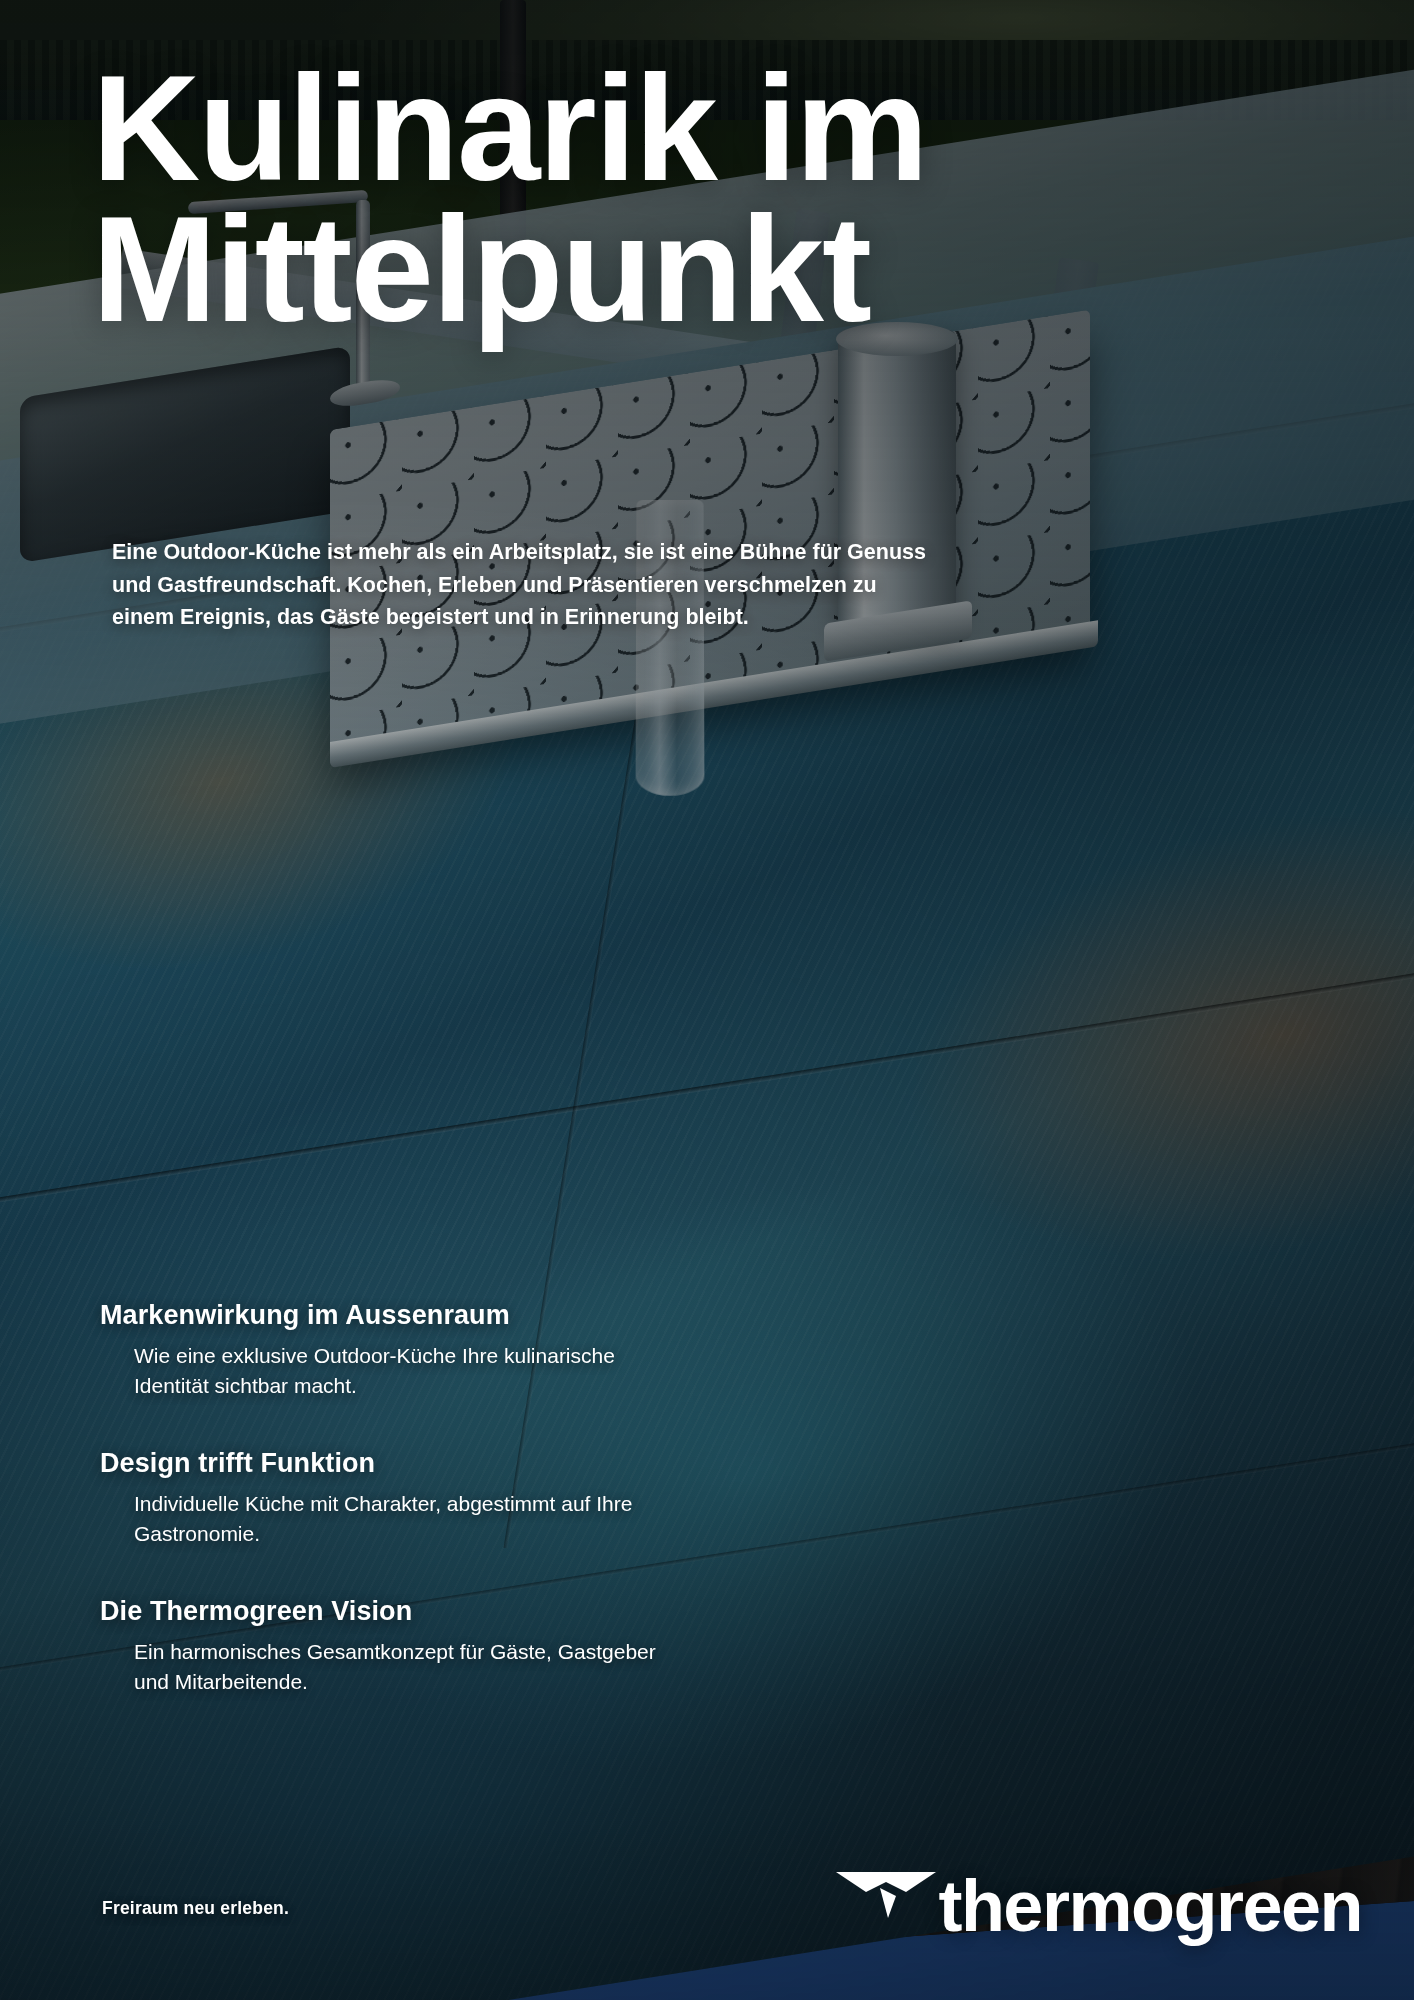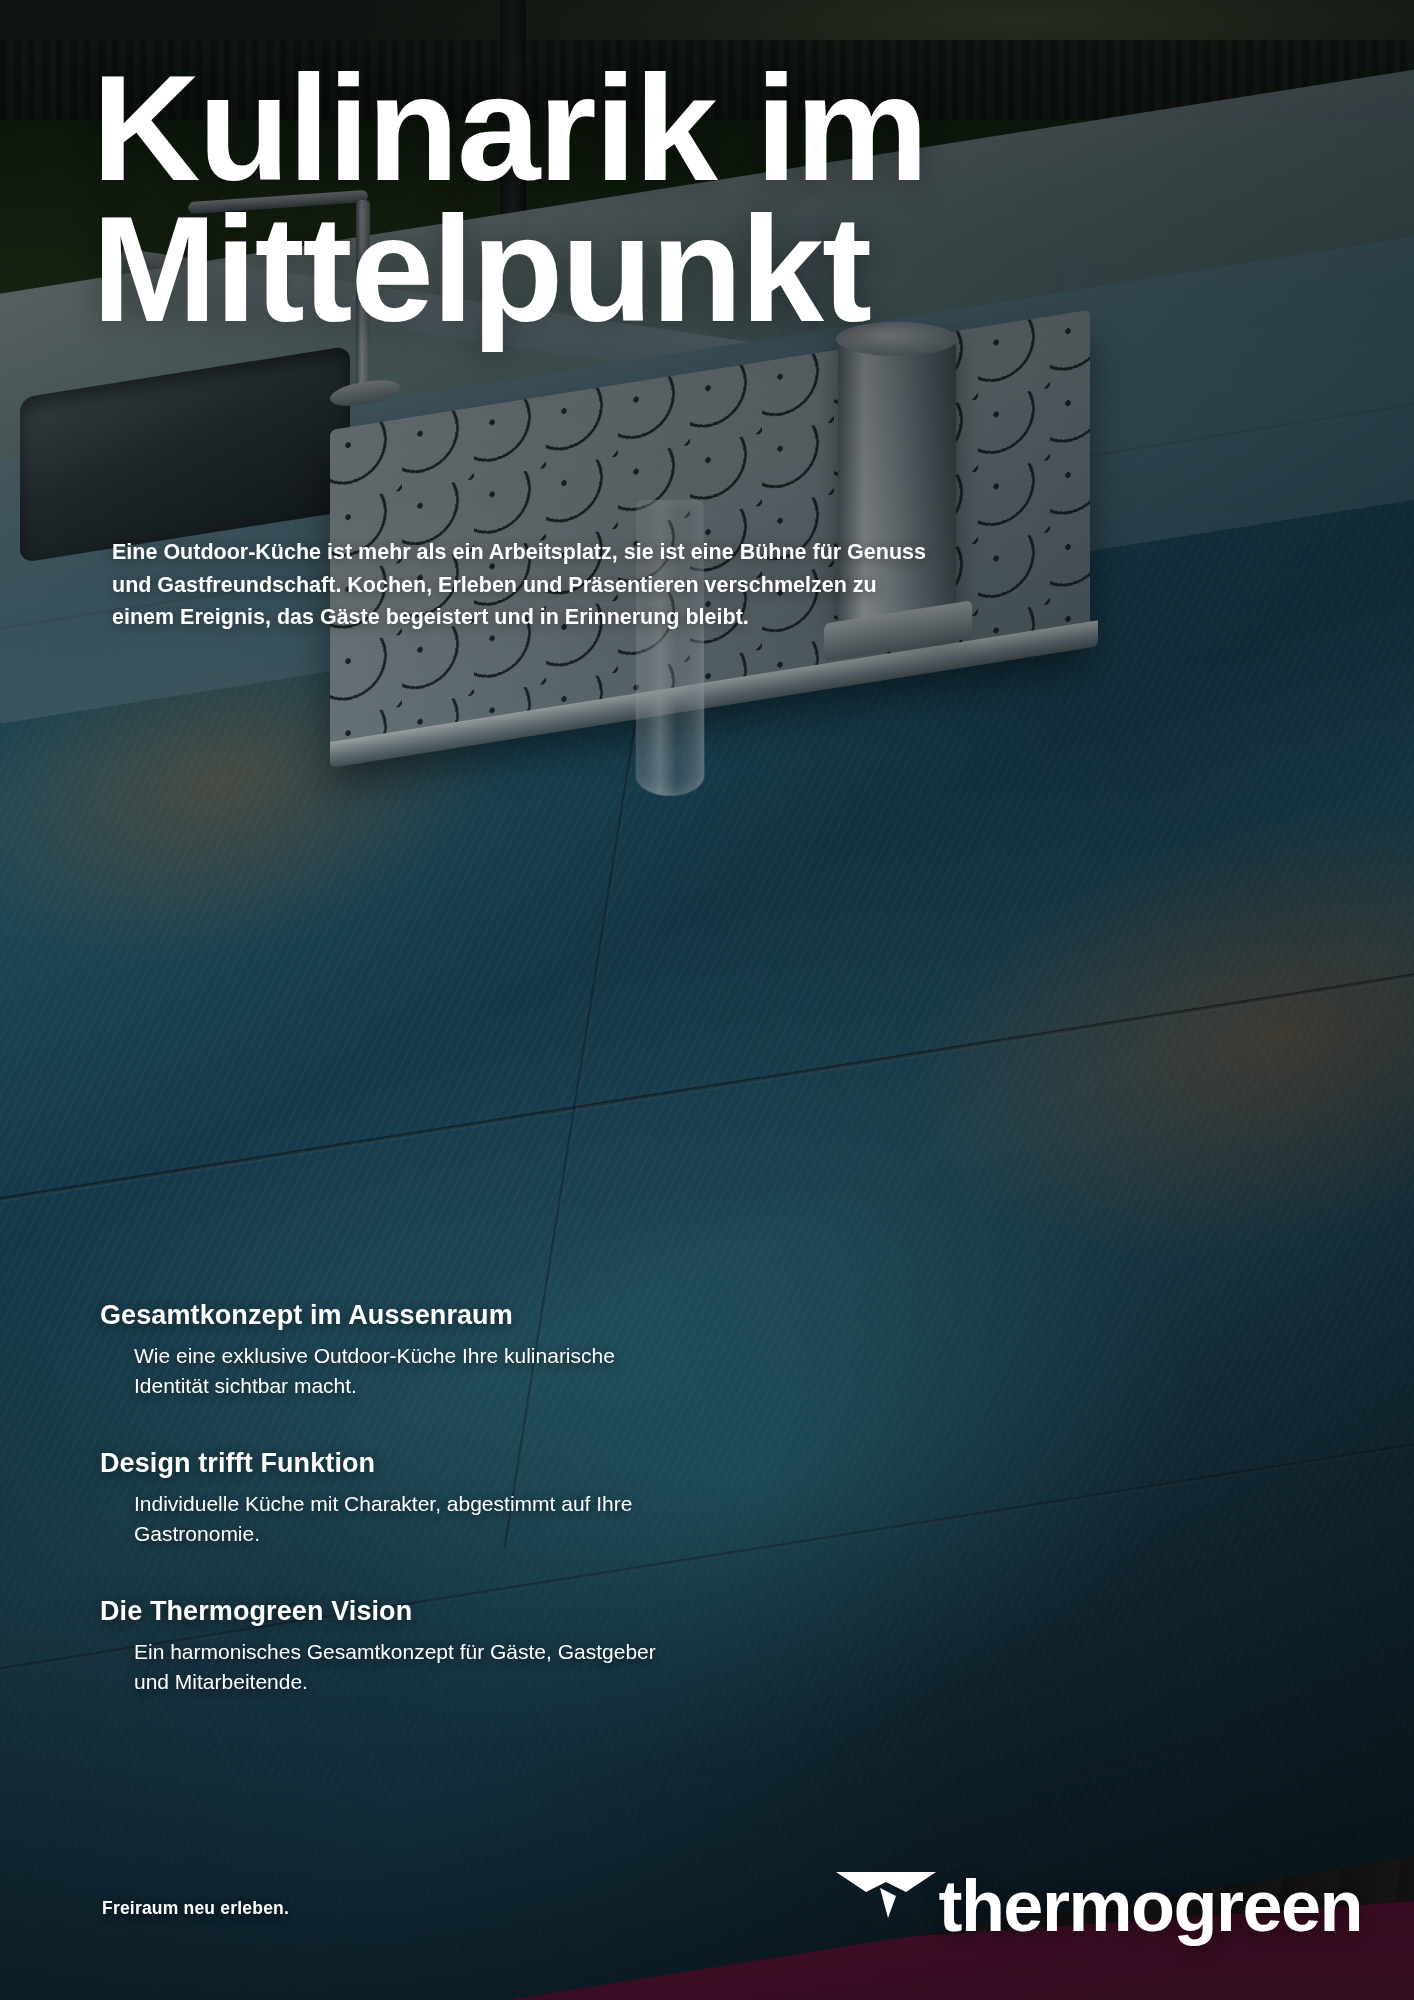--- a/index.html
+++ b/index.html
@@ -10,21 +10,21 @@
     background: #0d0f10;
     font-family: "Liberation Sans", sans-serif;
     overflow: hidden;
   }
 
   .poster {
     position: relative;
     width: 1414px;
     height: 2000px;
     overflow: hidden;
-    background: #be185d;
+    background: #3b82f6;
   }
 
   
   .bg {
     position: absolute;
     inset: 0;
     overflow: hidden;
   }
 
   
@@ -410,21 +410,21 @@
     <h1 class="headline">
       <span class="l1">Kulinarik im</span>
       <span class="l2">Mittelpunkt</span>
     </h1>
 
     <p class="intro"> Eine Outdoor-Küche ist mehr als ein Arbeitsplatz, sie ist eine Bühne für Genuss und Gastfreundschaft. Kochen, Erleben und Präsentieren verschmelzen zu einem Ereignis, das Gäste begeistert und in Erinnerung bleibt.</p>
 
     <div class="blocks">
 
       <div class="block">
-        <h2>Gesamtkonzept im Aussenraum</h2>
+        <h2>Markenwirkung im Aussenraum</h2>
         <p>Wie eine exklusive Outdoor-Küche Ihre kulinarische Identität sichtbar macht.</p>
       </div>
 
       <div class="block">
         <h2>Design trifft Funktion</h2>
         <p>Individuelle Küche mit Charakter, abgestimmt auf Ihre Gastronomie.</p>
       </div>
 
       <div class="block">
         <h2>Die Thermogreen Vision</h2>

